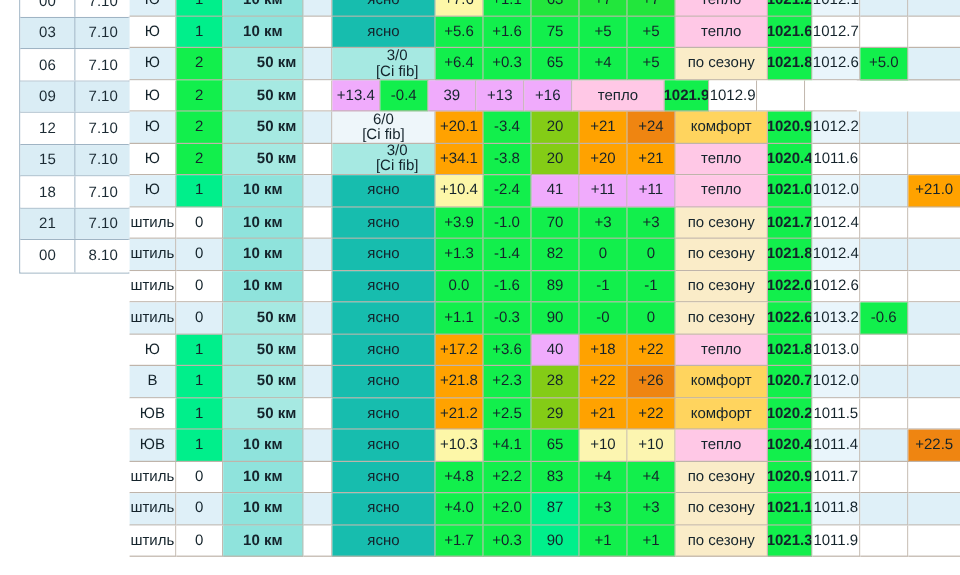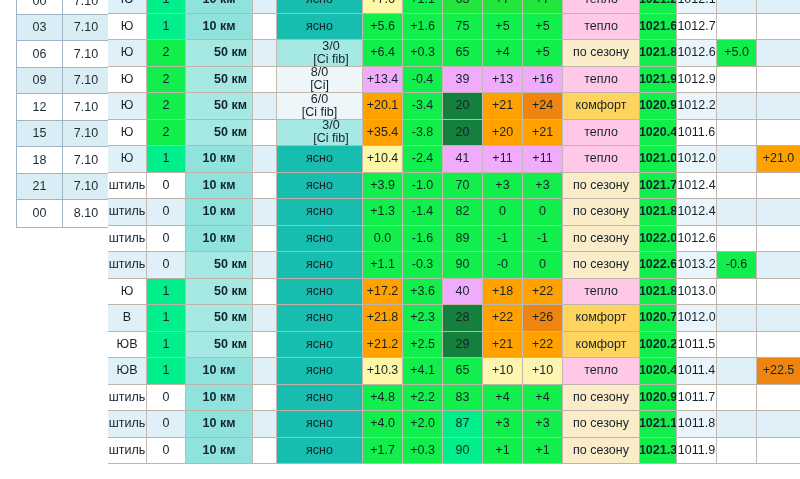--- a/index.html
+++ b/index.html
@@ -46,21 +46,21 @@
   .bg-spring{background:#00ef8b;}
   .bg-green {background:#22e63c;}
   .bg-green2{background:#12ef4c;}
   .bg-aqua  {background:#a6e9e2;padding-left:23px;}
   .bg-aqua2 {background:#8fe3dc;}
   .bg-teal  {background:#17bdae;}
   .bg-yel2  {background:#f0abfc;}
   .bg-lyel  {background:#fdf7a8;}
   .bg-lyel2 {background:#fcf5b0;}
   .bg-orange{background:#ffa200;}
-  .bg-orange2{background:#15803d;}
+  .bg-orange2{background:#84cc16;}
   .bg-dorange{background:#ef8511;}
   .bg-pink  {background:#ffc8e6;}
   .bg-cream {background:#faecc8;}
   .bg-amber {background:#ffd45e;}
   .bg-ltgrey{background:#eef6fa;}
 </style>
 </head>
 <body>
 
 <div id="wrap">
@@ -253,24 +253,20 @@
         </div>
         <div class="cell c-spd bg-green2">
           <span>2</span>
         </div>
         <div class="cell c-vis bg-aqua">
           <span>50 км</span>
         </div>
         <div class="cell c-prec bg-white">
           <span></span>
         </div>
-        <div class="cell c-cloud bg-ltgrey">
-          <span>8/0</span>
-          <span class="sub">[Ci]</span>
-        </div>
         <div class="cell c-t bg-yel2">
           <span>+13.4</span>
         </div>
         <div class="cell c-d bg-green2">
           <span>-0.4</span>
         </div>
         <div class="cell c-h bg-yel2">
           <span>39</span>
         </div>
         <div class="cell c-f1 bg-yel2">
@@ -354,21 +350,21 @@
           <span>50 км</span>
         </div>
         <div class="cell c-prec bg-white">
           <span></span>
         </div>
         <div class="cell c-cloud bg-aqua">
           <span>3/0</span>
           <span class="sub">[Ci fib]</span>
         </div>
         <div class="cell c-t bg-orange">
-          <span>+35.4</span>
+          <span>+34.1</span>
         </div>
         <div class="cell c-d bg-green2">
           <span>-3.8</span>
         </div>
         <div class="cell c-h bg-orange2">
           <span>20</span>
         </div>
         <div class="cell c-f1 bg-orange">
           <span>+20</span>
         </div>

